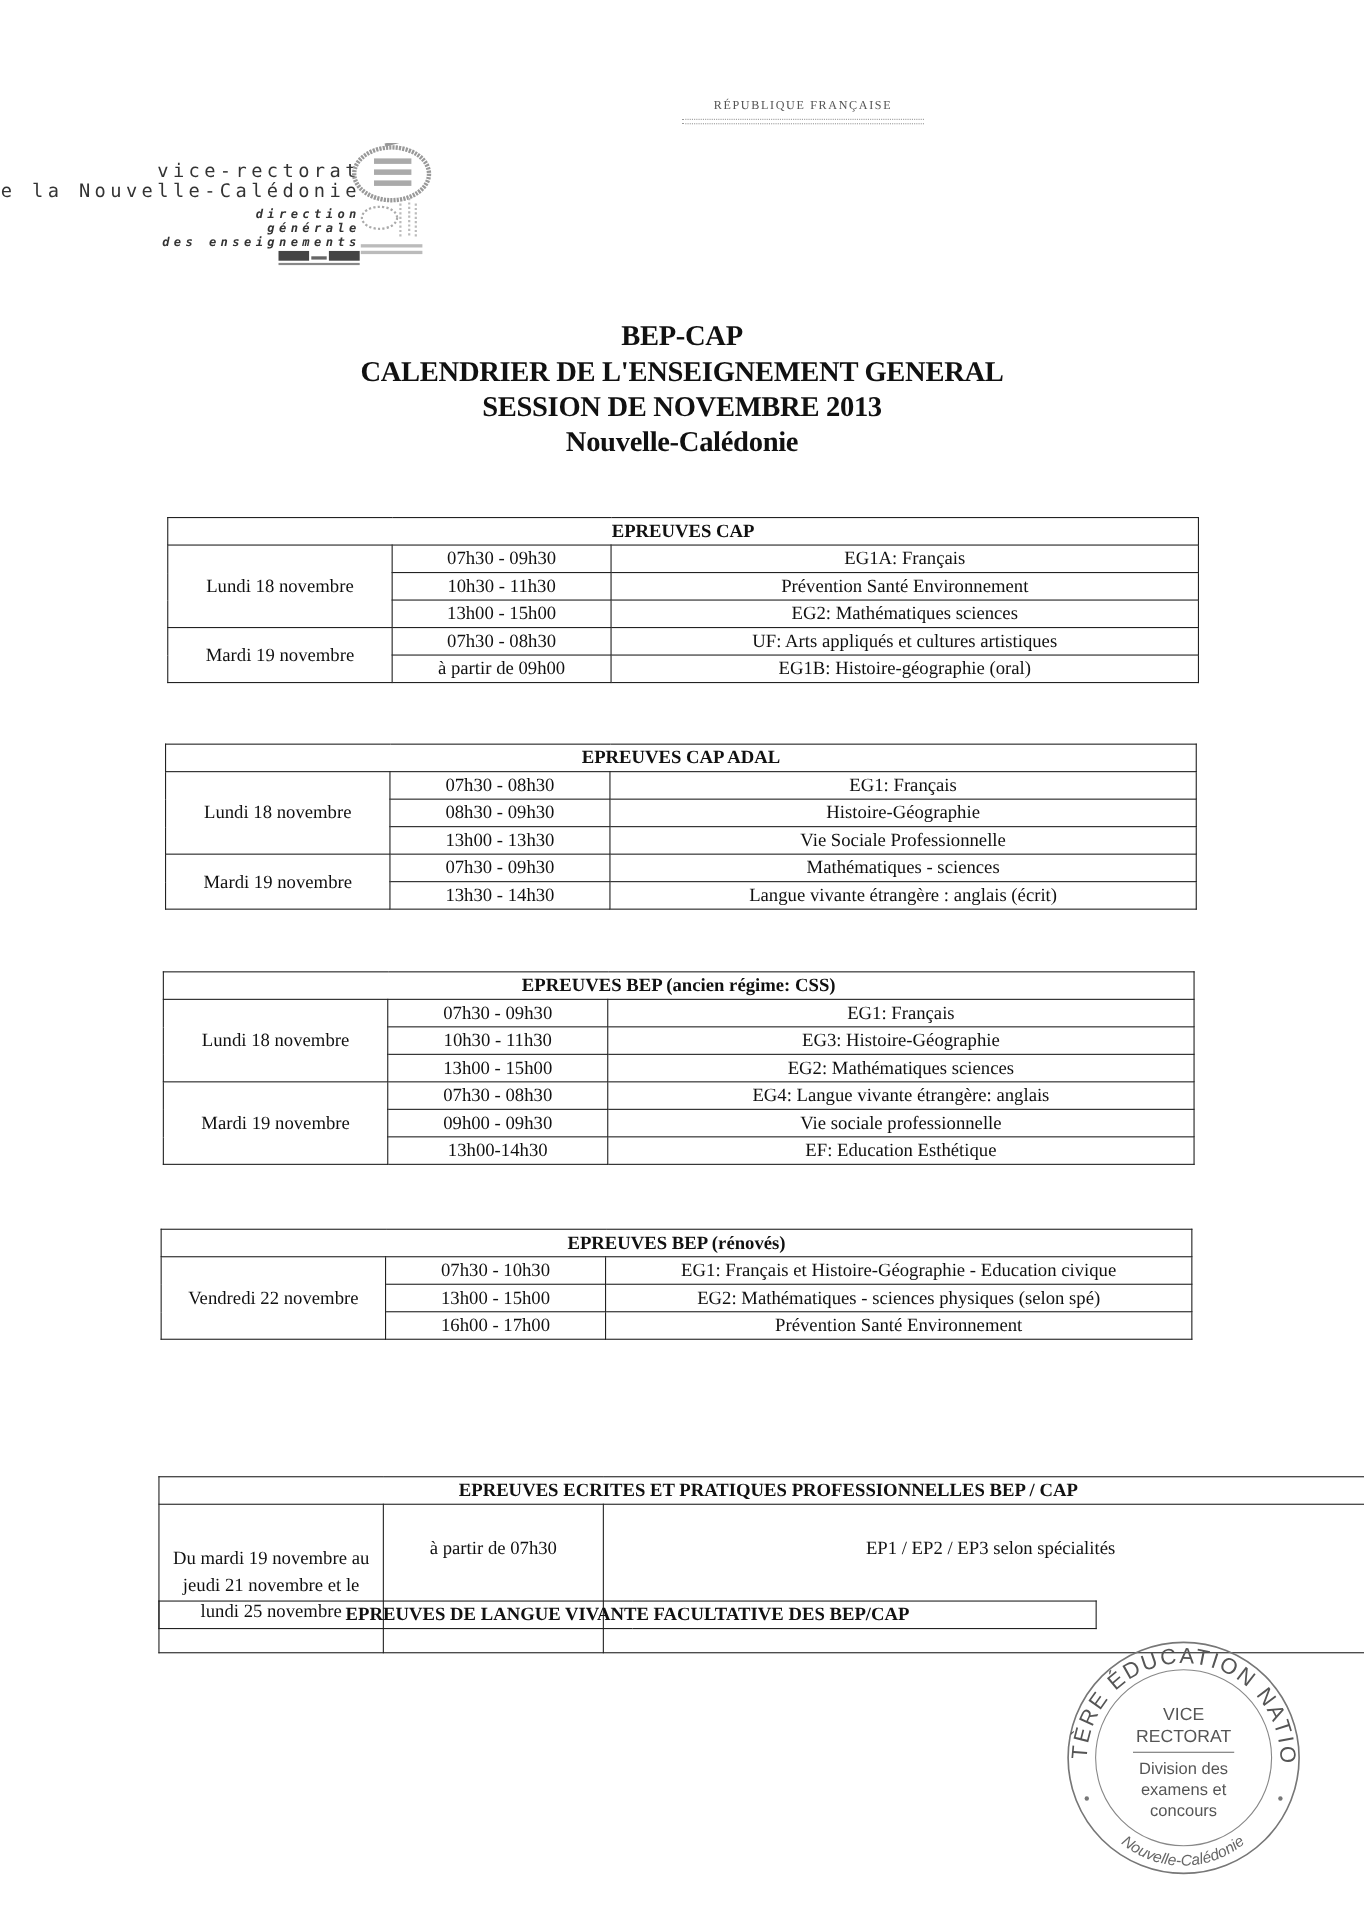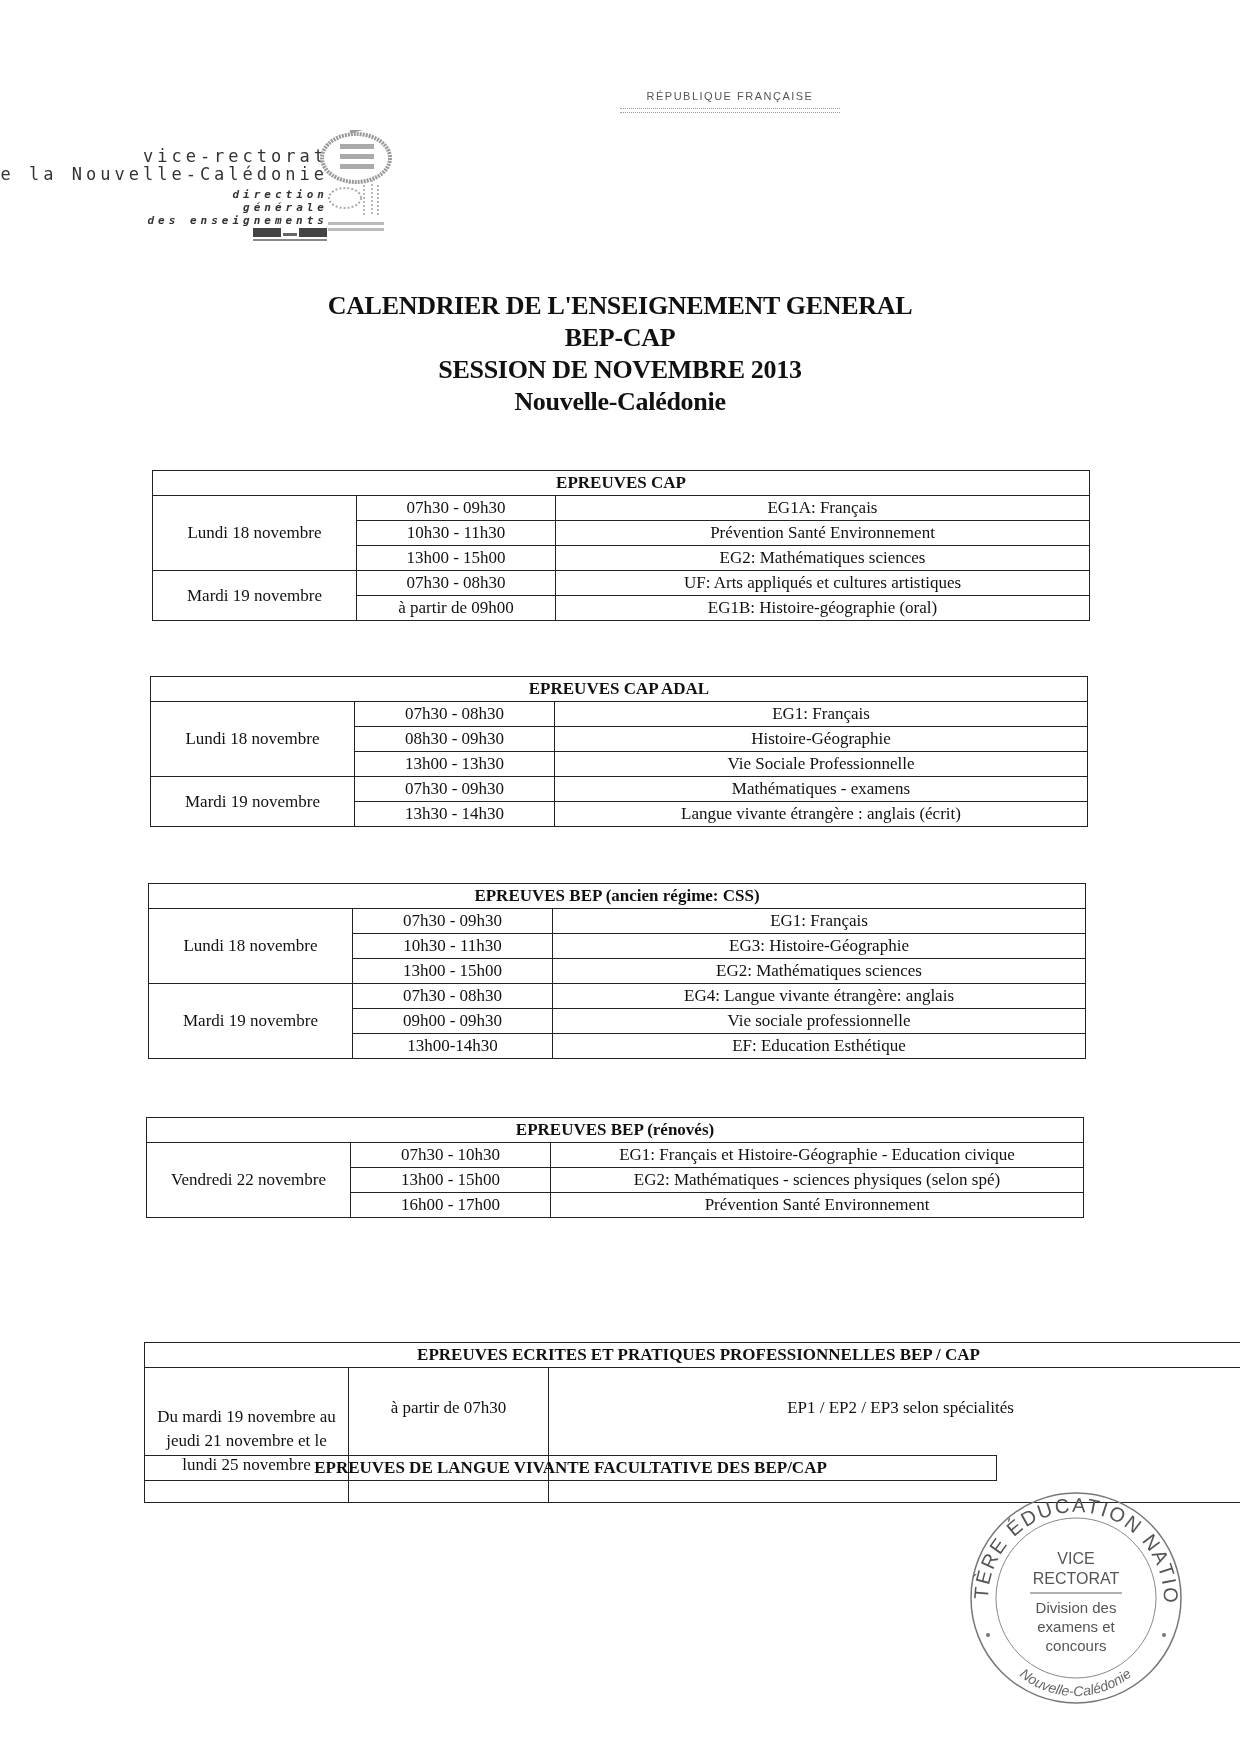--- a/index.html
+++ b/index.html
@@ -1,17 +1,17 @@
 <!DOCTYPE html>
 <html><head>
 <meta charset="utf-8">
 <style>
   html, body { margin:0; padding:0; background:#ffffff; }
   body { width:1240px; height:1754px; position:relative; overflow:hidden; font-family:"Liberation Serif", "DejaVu Serif", serif; color:#111; }
-  .rf { position:absolute; left:620px; top:90px; width:220px; text-align:center; font-family:Liberation Sans, sans-serif; font-size:11px; letter-spacing:1.5px; color:#555; }
+  .rf { position:absolute; left:620px; top:90px; width:220px; text-align:center; font-family:Liberation Serif, serif; font-size:11px; letter-spacing:1.5px; color:#555; }
   .rf-line { position:absolute; left:620px; top:108px; width:220px; height:3px; border-top:1px dotted #999; border-bottom:1px dotted #999; }
   .logo { position:absolute; left:40px; top:130px; width:380px; height:110px; }
   .logo-line1, .logo-line2 { position:absolute; right:92px; font-family:"DejaVu Sans Mono", monospace; font-size:17px; letter-spacing:4px; color:#333; text-align:right; white-space:nowrap; }
   .logo-line1 { top:16px; }
   .logo-line2 { top:34px; }
   .logo-small { position:absolute; right:92px; font-family:"DejaVu Sans Mono", monospace; font-size:11px; letter-spacing:4px; color:#333; text-align:center; white-space:nowrap; font-weight:bold;font-style:italic; }
   .logo-s1 { top:58px; } .logo-s2 { top:71px; } .logo-s3 { top:84px; }
   .logo-emblem { position:absolute; right:20px; top:0px; width:80px; height:110px; }
   .logo-bars { position:absolute; right:92px; top:98px; width:75px; height:14px; }
   .titles { position:absolute; left:0; top:290px; width:1240px; text-align:center; font-weight:bold; font-family:"Liberation Serif", serif; }
@@ -47,22 +47,22 @@
     <rect x="20" y="34" width="34" height="5" fill="#aaa"></rect>
     <path d="M30 2 L52 -4" stroke="#999" stroke-width="3"></path>
     <ellipse cx="25" cy="68" rx="16" ry="10" fill="none" stroke="#aaa" stroke-width="2" stroke-dasharray="2 2"></ellipse>
     <path d="M44 55 L44 85 M52 50 L52 85 M58 55 L58 85" stroke="#bbb" stroke-width="2" stroke-dasharray="2 2"></path>
     <rect x="8" y="92" width="56" height="3" fill="#bbb"></rect>
     <rect x="8" y="98" width="56" height="3" fill="#bbb"></rect>
   </svg>
 </div>
 
 <div class="titles">
+  <div>BEP-CAP</div>
   <div>CALENDRIER DE L'ENSEIGNEMENT GENERAL</div>
-  <div>BEP-CAP</div>
   <div>SESSION DE NOVEMBRE 2013</div>
   <div>Nouvelle-Calédonie</div>
 </div>
 
 <table class="tbl" style="left:152px; top:470px; width:938px;">
   <colgroup>
       <col style="width:204px">
       <col style="width:199px">
       <col>
     </colgroup>
@@ -114,21 +114,21 @@
     <td>08h30 - 09h30</td>
     <td>Histoire-Géographie</td>
   </tr>
   <tr>
     <td>13h00 - 13h30</td>
     <td>Vie Sociale Professionnelle</td>
   </tr>
   <tr>
     <td class="day" rowspan="2">Mardi 19 novembre</td>
     <td>07h30 - 09h30</td>
-    <td>Mathématiques - examens</td>
+    <td>Mathématiques - sciences</td>
   </tr>
   <tr>
     <td>13h30 - 14h30</td>
     <td>Langue vivante étrangère : anglais (écrit)</td>
   </tr>
 </tbody>
   </table>
 
 <table class="tbl" style="left:148px; top:883px; width:938px;">
   <colgroup>

